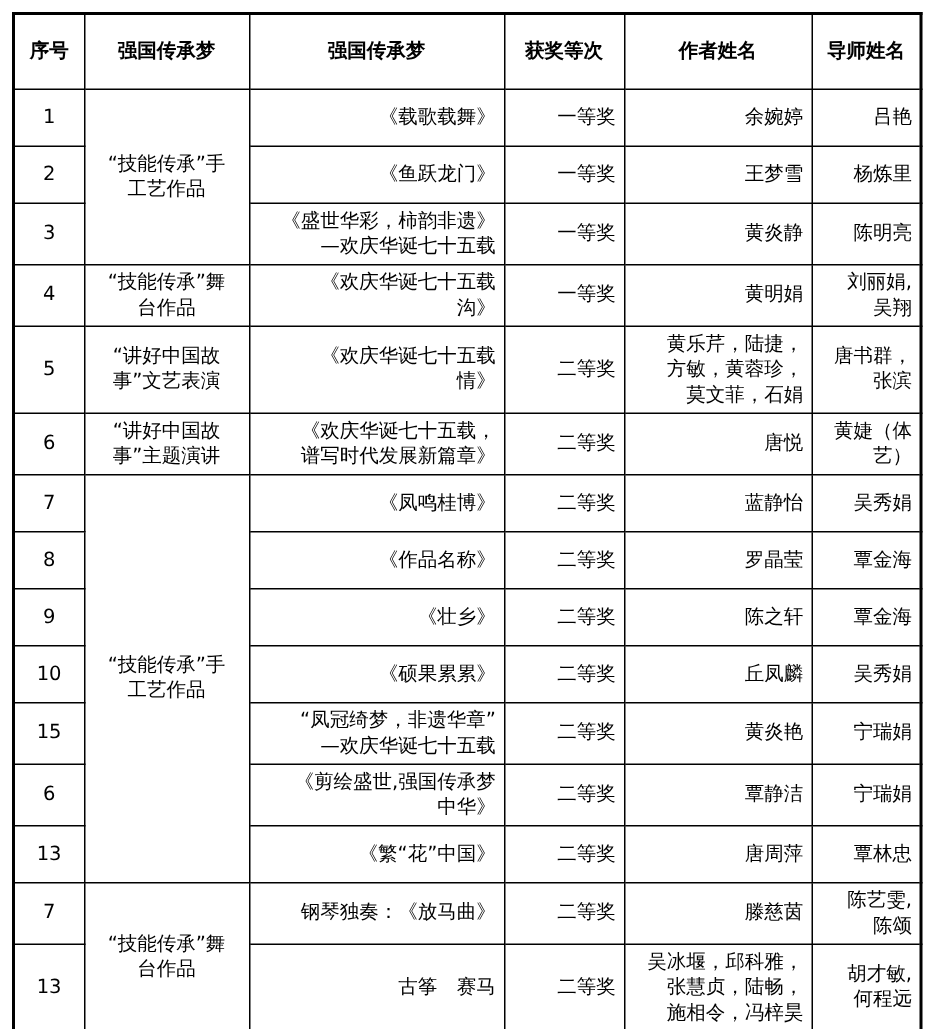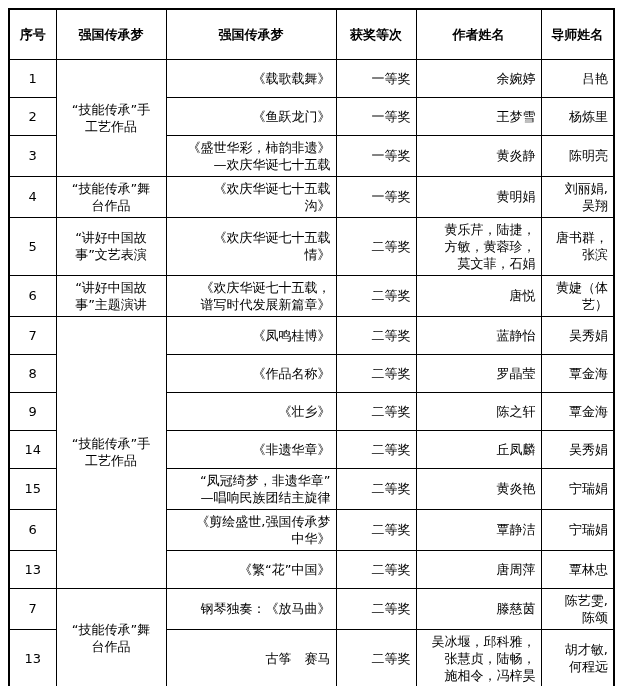--- a/index.html
+++ b/index.html
@@ -145,30 +145,30 @@
           <td class="c-mentor">覃金海</td>
         </tr>
         <tr>
           <td class="c-no">9</td>
           <td class="c-work">《壮乡》</td>
           <td class="c-award">二等奖</td>
           <td class="c-author">陈之轩</td>
           <td class="c-mentor">覃金海</td>
         </tr>
         <tr>
-          <td class="c-no">14</td>
-          <td class="c-work">《非遗华章》</td>
+          <td class="c-no">10</td>
+          <td class="c-work">《硕果累累》</td>
           <td class="c-award">二等奖</td>
           <td class="c-author">丘凤麟</td>
           <td class="c-mentor">吴秀娟</td>
         </tr>
         <tr>
           <td class="c-no">15</td>
           <td class="c-work">“凤冠绮梦，非遗华章”
-—唱响民族团结主旋律</td>
+—欢庆华诞七十五载</td>
           <td class="c-award">二等奖</td>
           <td class="c-author">黄炎艳</td>
           <td class="c-mentor">宁瑞娟</td>
         </tr>
         <tr>
           <td class="c-no">6</td>
           <td class="c-work">《剪绘盛世,强国传承梦
 中华》</td>
           <td class="c-award">二等奖</td>
           <td class="c-author">覃静洁</td>

